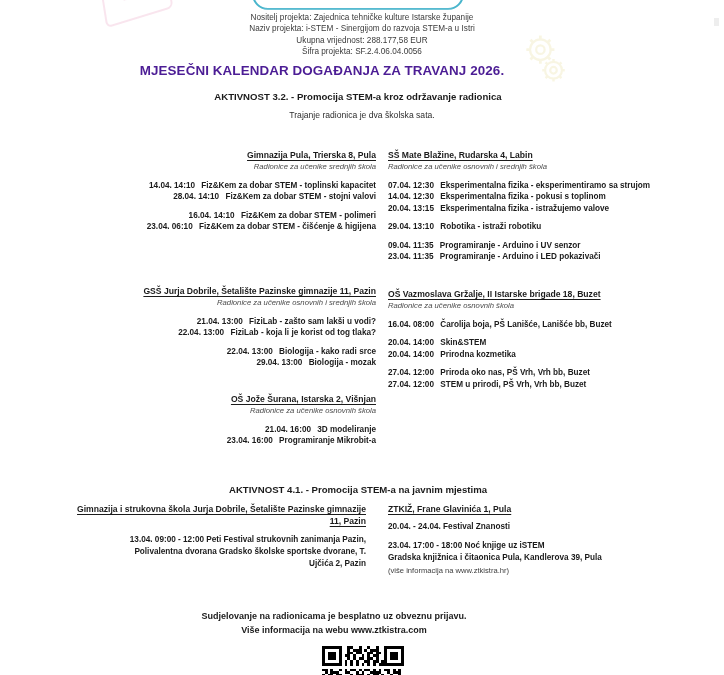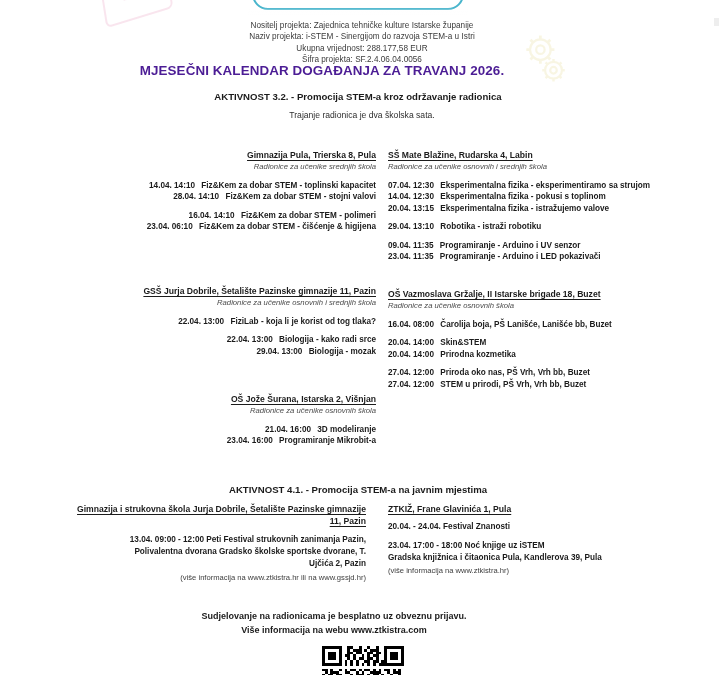--- a/index.html
+++ b/index.html
@@ -73,21 +73,21 @@
     top: 18px;
     width: 5px;
     height: 8px;
     background: #eeeeee;
   }
 
   
   .project-meta {
     position: absolute;
     left: 0;
-    top: 20px;
+    top: 12px;
     width: 724px;
     text-align: center;
     font-size: 8.2px;
     line-height: 11.3px;
     color: #3a3a3a;
     letter-spacing: .02px;
   }
 
   
   .doc-title {
@@ -267,20 +267,24 @@
   </div>
 
 </div>
 
 <div class="col col-left" style="top:286px;">
   <div class="venue">
     <div class="venue-name">GSŠ Jurja Dobrile, Šetalište Pazinske gimnazije 11, Pazin</div>
     <div class="venue-sub">Radionice za učenike osnovnih i srednjih škola</div>
     <div class="event-group">
       <div class="event">
+        <span class="when" style="margin-right: 4px;">21.04. 13:00</span>
+        <span class="what">FiziLab - zašto sam lakši u vodi?</span>
+      </div>
+      <div class="event">
         <span class="when" style="margin-right: 4px;">22.04. 13:00</span>
         <span class="what">FiziLab - koja li je korist od tog tlaka?</span>
       </div>
     </div>
     <div class="event-group">
       <div class="event">
         <span class="when" style="margin-right: 4px;">22.04. 13:00</span>
         <span class="what">Biologija - kako radi srce</span>
       </div>
       <div class="event">
@@ -380,21 +384,20 @@
 
 <div class="activity-title a41">AKTIVNOST 4.1. - Promocija STEM-a na javnim mjestima</div>
 
 <div class="col col-left sec41" style="top:503px; width:290px;">
   <div class="venue">
     <div class="venue-name">Gimnazija i strukovna škola Jurja Dobrile, Šetalište Pazinske gimnazije 11, Pazin</div>
     <div class="block-lines">
       <div>13.04. 09:00 - 12:00 Peti Festival strukovnih zanimanja Pazin,</div>
       <div>Polivalentna dvorana Gradsko školske sportske dvorane, T.</div>
       <div>Ujčića 2, Pazin</div>
-      <div class="note">(više informacija na www.ztkistra.hr ili na www.gssjd.hr)</div>
     </div>
   </div>
 </div>
 
 <div class="col col-right sec41" style="top:503px; width:300px;">
   <div class="venue">
     <div class="venue-name">ZTKIŽ, Frane Glavinića 1, Pula</div>
     <div class="block-lines">
       <div>20.04. - 24.04. Festival Znanosti</div>
     </div>

